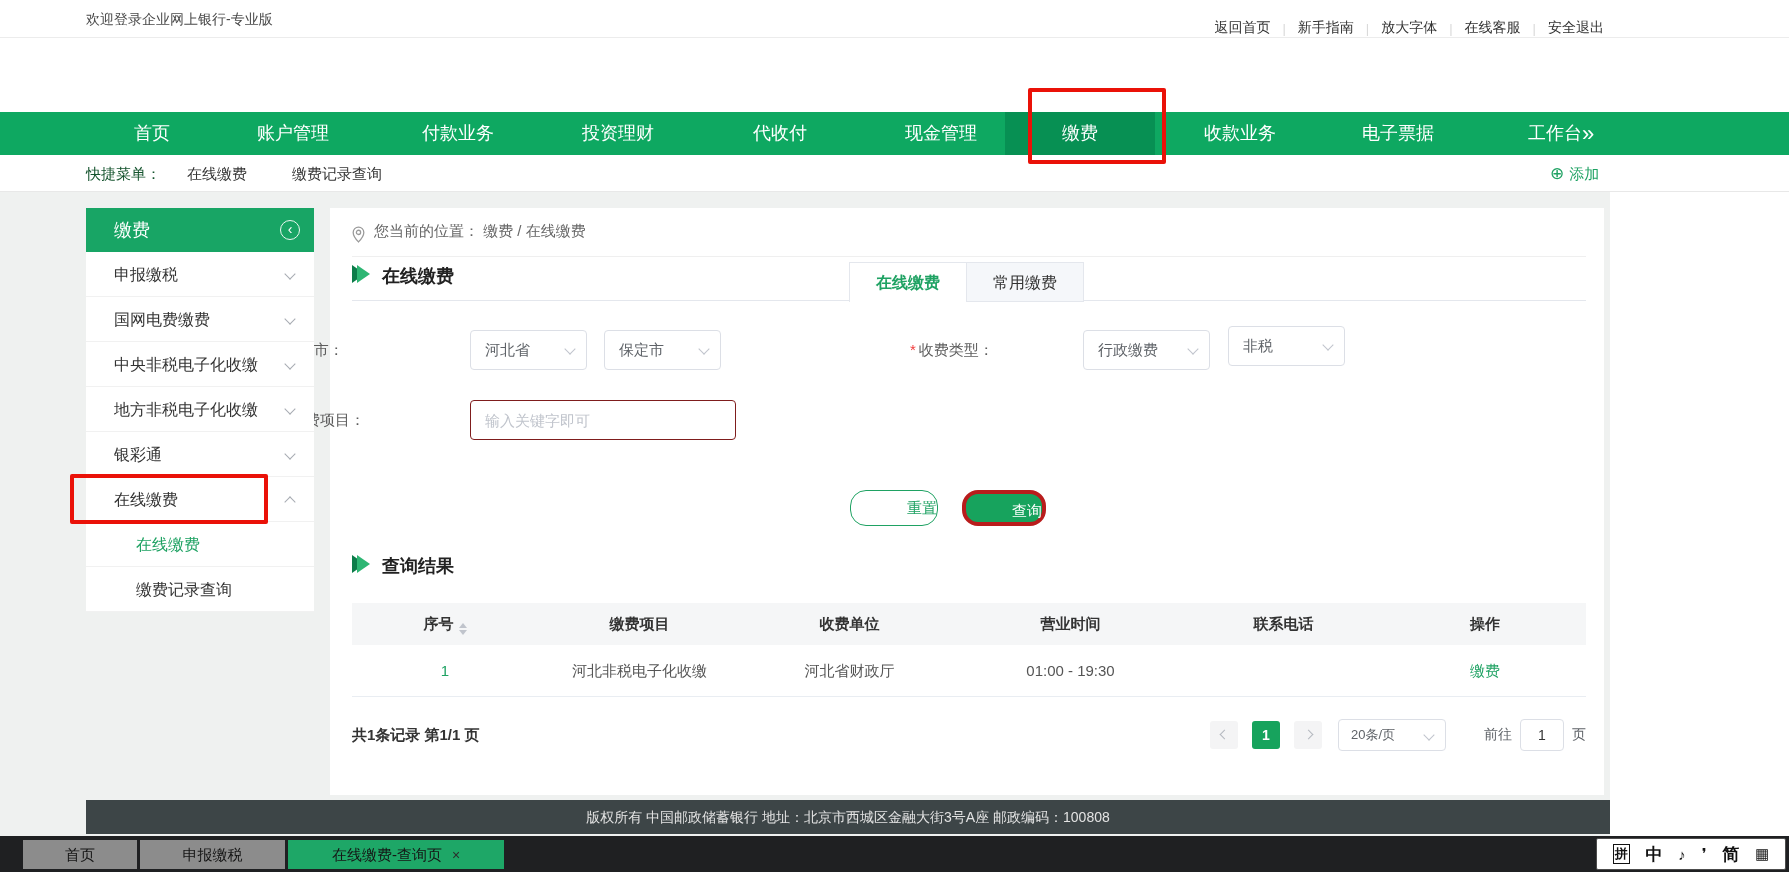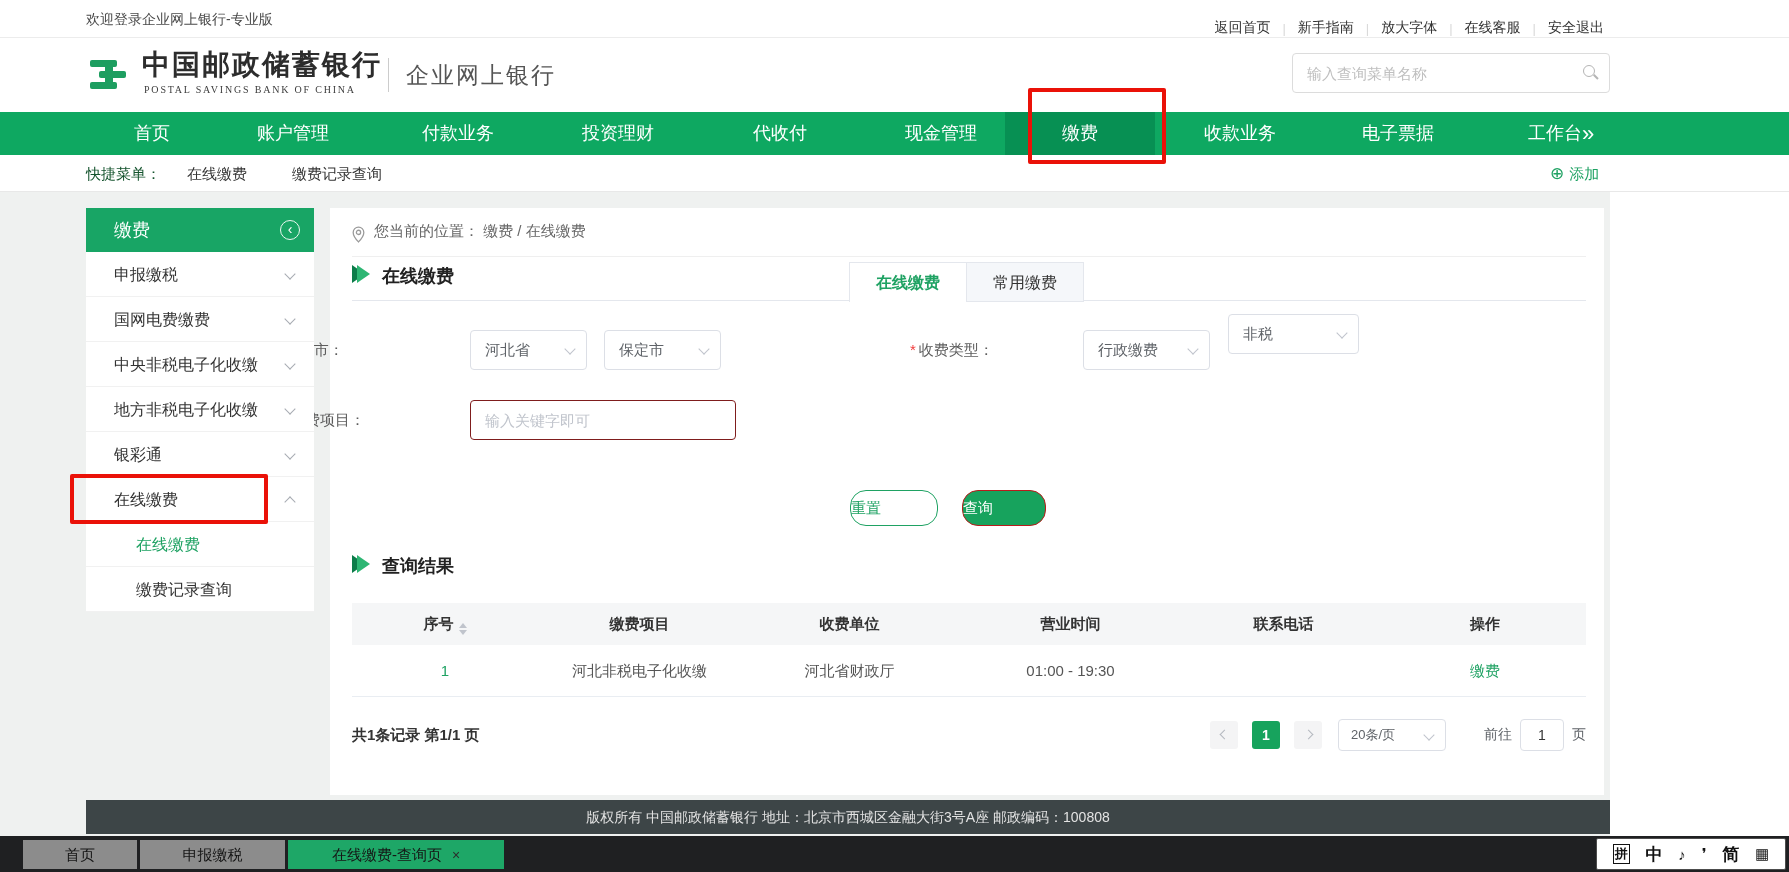--- a/index.html
+++ b/index.html
@@ -77,23 +77,23 @@
   .tab-plain { left:966px; background:#f5f7fa; border:1px solid #e4e7ed; color:#333; }
 
   .f-label { position:absolute; height:40px; line-height:40px; text-align:left; font-size:15px; color:#5c5c5c; }
   .req { color:#f13a3a; margin-right:3px; }
   .sel { position:absolute; height:40px; border:1px solid #dcdfe6; border-radius:4px; background:#fff; cursor:pointer; }
   .sel-val { display:block; line-height:38px; padding-left:14px; font-size:15px; color:#5f6368; }
   .sel-caret { position:absolute; right:12px; top:14px; width:8px; height:8px; border-right:1.6px solid #c0c4cc; border-bottom:1.6px solid #c0c4cc; transform:rotate(45deg); }
   .txt-input { position:absolute; height:40px; border:1px solid #7f1d1d; border-radius:4px; background:#fff; font-size:15px; color:#333; padding:0 14px; outline:none; font-family:"Liberation Sans",sans-serif; }
   .txt-input::placeholder { color:#c0c4cc; }
 
-  .btn { position:absolute; height:36px; line-height:34px; border-radius:16px; font-size:15px; text-align:left; cursor:pointer; }
+  .btn { position:absolute; height:36px; line-height:34px; border-radius:16px; font-size:15px; text-align:right; cursor:pointer; }
   .btn-reset { left:850px; top:490px; width:88px; background:#fff; border:1px solid #1fa263; color:#1fa263; }
-  .btn-query { left:962px; top:490px; width:84px; background:#17a35d; border:1px solid #b91c1c; color:#fff; }
+  .btn-query { left:962px; top:490px; width:84px; background:#17a35d; border:4px solid #b91c1c; color:#fff; }
 
   
   .table { position:absolute; left:352px; top:603px; width:1234px; }
   .trow { display:flex; }
   .th { background:#f5f6f7; height:42px; line-height:42px; font-size:15px; font-weight:bold; color:#333; text-align:center; }
   .td { background:#fff; height:52px; line-height:52px; font-size:15px; color:#555; text-align:center; border-bottom:1px solid #e9edf2; }
   .c0{width:186px}.c1{width:203px}.c2{width:217px}.c3{width:225px}.c4{width:201px}.c5{width:202px}
   .idx { color:#1fa263; }
   .act-link { color:#1fa263; cursor:pointer; text-decoration:none; }
   .sort { display:inline-flex; flex-direction:column; margin-left:5px; vertical-align:1px; cursor:pointer; }
@@ -142,40 +142,20 @@
       <a class="tlink">新手指南</a>
         <span class="sep">|</span>
       <a class="tlink">放大字体</a>
         <span class="sep">|</span>
       <a class="tlink">在线客服</a>
         <span class="sep">|</span>
       <a class="tlink">安全退出</a>
     </div>
   </div>
 
-  <div class="header">
-    <span class="logo-mark">
-      <svg width="48" height="48" viewBox="0 0 48 48">
-        <g fill="#1d9e60">
-          <rect x="4" y="9" width="27" height="7" rx="2"></rect>
-          <rect x="13" y="20" width="27" height="7" rx="2"></rect>
-          <rect x="4" y="31" width="27" height="7" rx="2"></rect>
-          <rect x="19" y="9" width="8" height="29"></rect>
-        </g>
-      </svg>
-    </span>
-    <span class="bank-name">中国邮政储蓄银行</span>
-    <span class="bank-en">POSTAL SAVINGS BANK OF CHINA</span>
-    <span class="hdr-divider"></span>
-    <span class="portal-name">企业网上银行</span>
-    <div class="search-box">
-      <input placeholder="输入查询菜单名称" style="">
-      <span class="mag"></span>
-    </div>
-  </div>
 
   <div class="nav">
     <a class="nav-item" style="left:82px">首页</a>
     <a class="nav-item" style="left:223px">账户管理</a>
     <a class="nav-item" style="left:388px">付款业务</a>
     <a class="nav-item" style="left:548px">投资理财</a>
     <a class="nav-item" style="left:710px">代收付</a>
     <a class="nav-item" style="left:871px">现金管理</a>
     <a class="nav-item nav-active" style="left:1005px;width:150px">缴费</a>
     <a class="nav-item" style="left:1170px">收款业务</a>
@@ -239,21 +219,21 @@
     </div>
   <div class="sel" style="left:604px;top:330px;width:117px">
       <span class="sel-val">保定市</span>
       <span class="sel-caret"></span>
     </div>
   <div class="f-label" style="left:910px;top:330px;width:150px"><span class="req">*</span><span>收费类型：</span></div>
   <div class="sel" style="left:1083px;top:330px;width:127px">
       <span class="sel-val">行政缴费</span>
       <span class="sel-caret"></span>
     </div>
-  <div class="sel" style="left:1228px;top:314px;width:131px">
+  <div class="sel" style="left:1228px;top:326px;width:117px">
       <span class="sel-val">非税</span>
       <span class="sel-caret"></span>
     </div>
 
   <div class="f-label" style="left:290px;top:400px;width:157px">缴费项目：</div>
   <input class="txt-input" style="left: 470px; top: 400px; width: 266px;" placeholder="输入关键字即可">
 
   <div class="btn btn-reset">重置</div>
   <div class="btn btn-query">查询</div>
 

